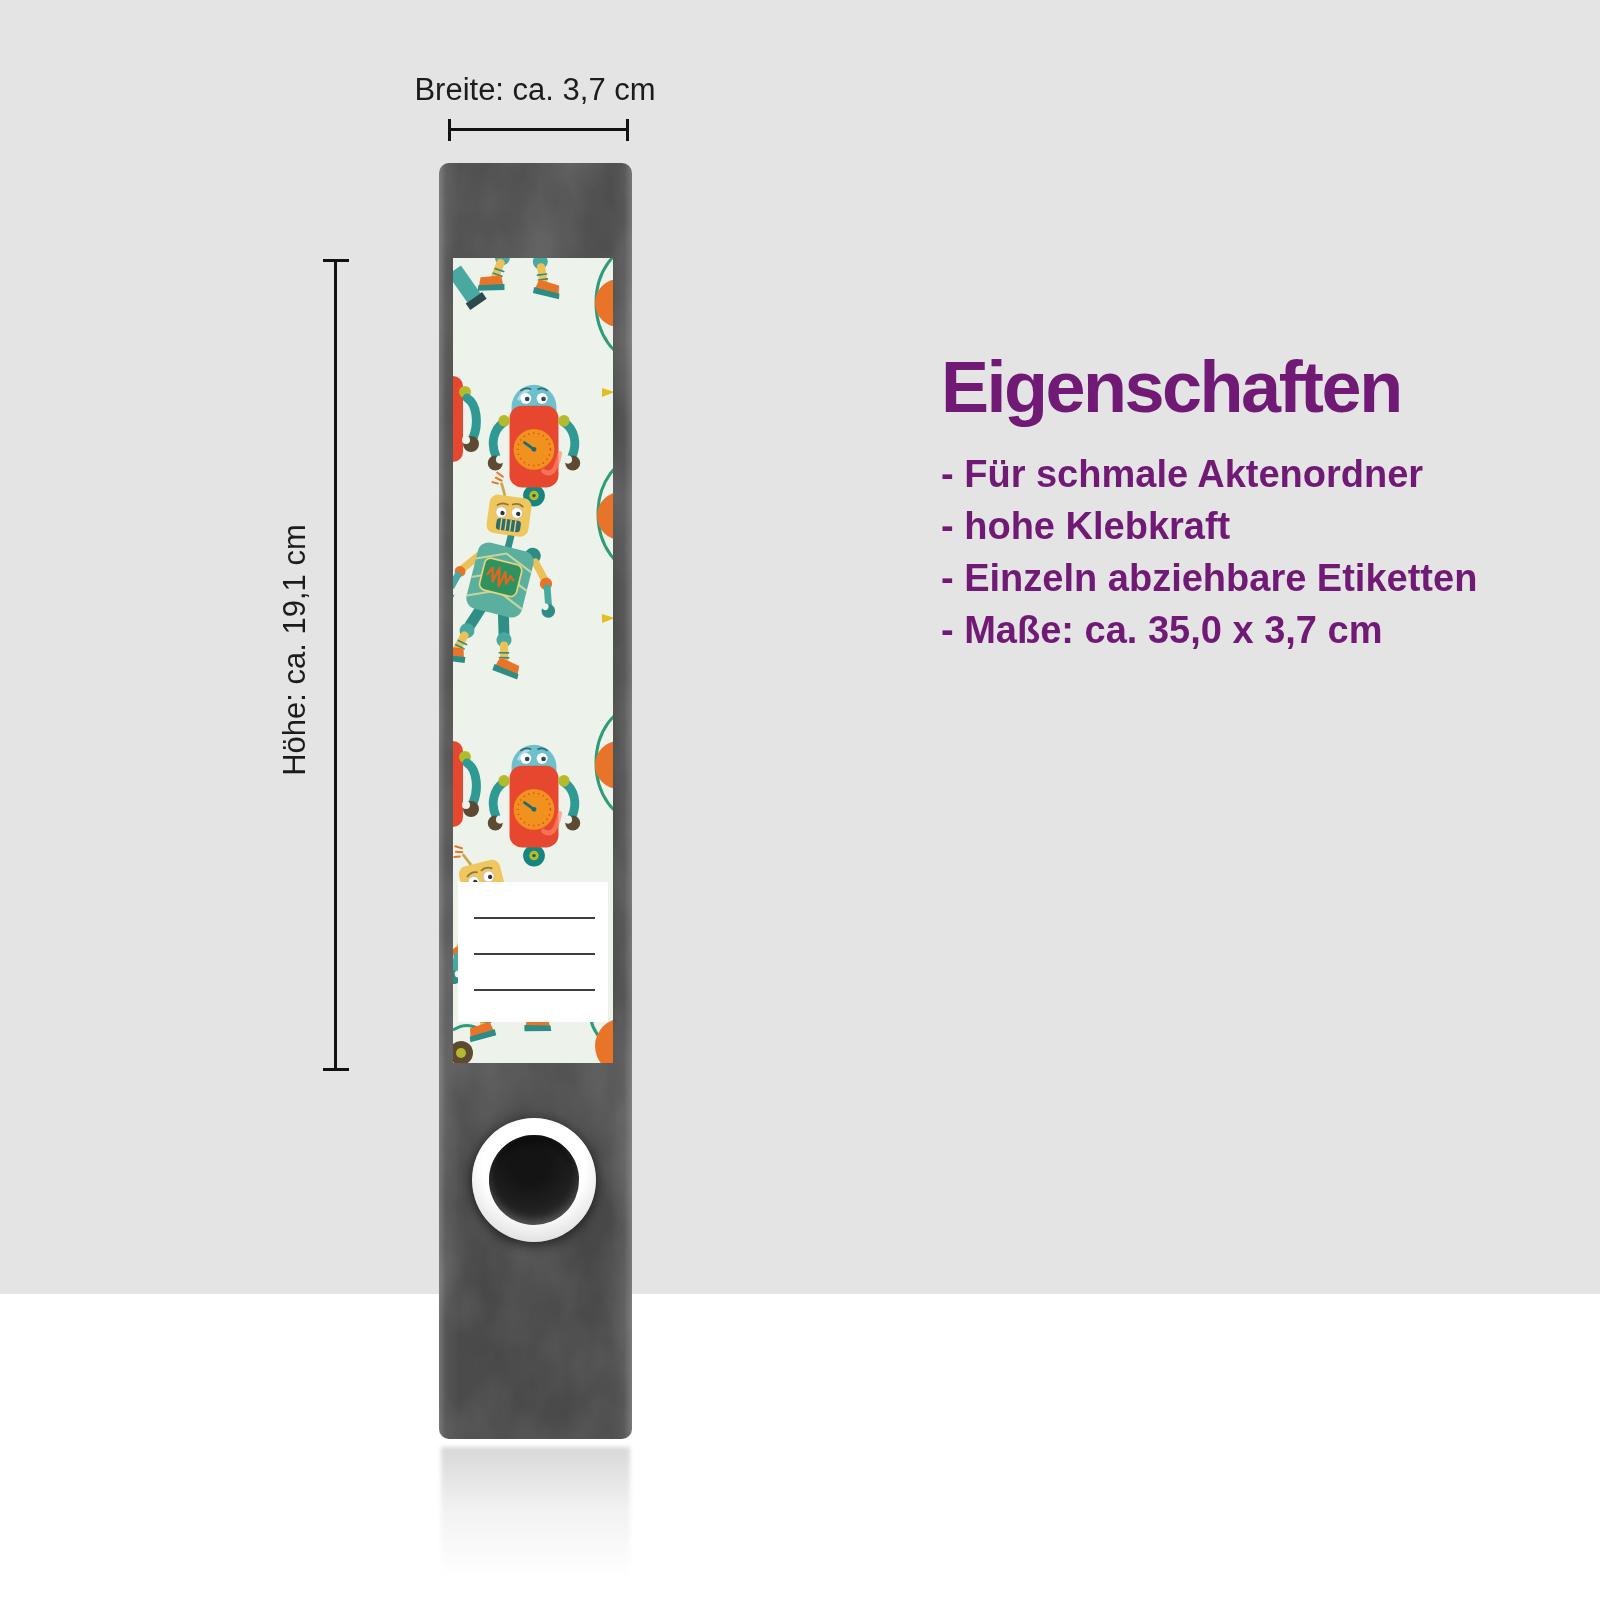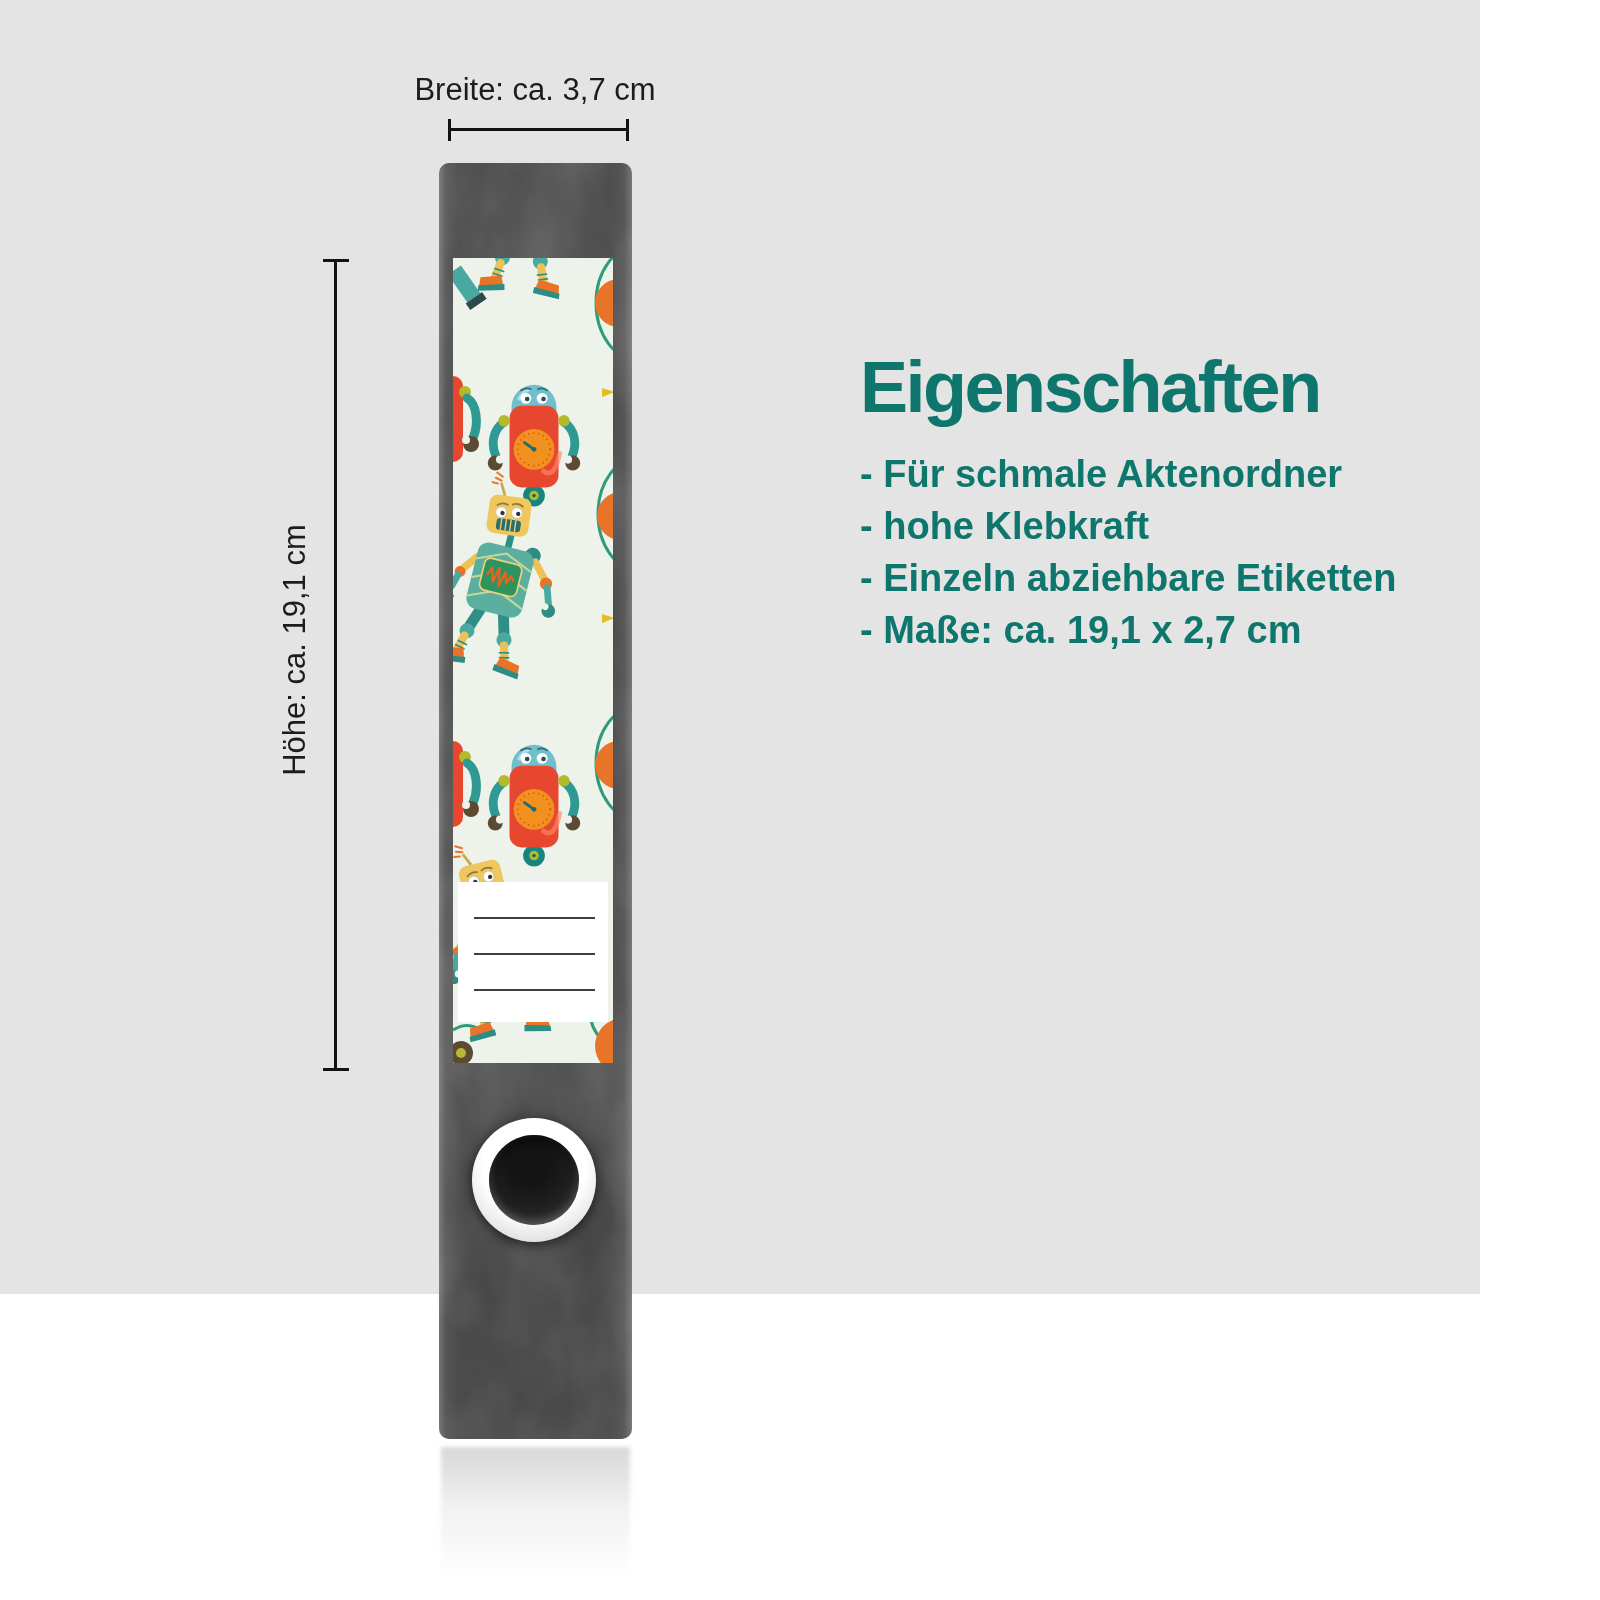--- a/index.html
+++ b/index.html
@@ -1,17 +1,17 @@
 <!DOCTYPE html>
 <html><head>
 <meta charset="utf-8">
 <style>
   html,body{margin:0;padding:0;}
   #stage{
-    position:relative;width:1480px;height:1600px;overflow:hidden;
+    position:relative;width:1600px;height:1600px;overflow:hidden;
     background:#ffffff;font-family:"Liberation Sans",sans-serif;
   }
   .bg-top{position:absolute;left:0;top:0;width:1600px;height:1294px;background:#e4e4e4;}
 
   
   .binder{
     position:absolute;left:439px;top:163px;width:193px;height:1276px;
     border-radius:10px 10px 10px 10px;
     background:
       linear-gradient(90deg, rgba(150,150,150,.55) 0px, rgba(110,110,110,.28) 7px, rgba(90,90,90,0) 20px,
@@ -61,21 +61,21 @@
     border-left:3px solid #121212;border-right:3px solid #121212;
   }
   .dim-breite-line .bar{position:absolute;left:0;right:0;top:9px;height:3px;background:#121212;}
   .dim-hoehe-line{
     position:absolute;left:323px;top:259px;width:26px;height:806px;
     border-top:3px solid #121212;border-bottom:3px solid #121212;
   }
   .dim-hoehe-line .bar{position:absolute;top:0;bottom:0;left:11px;width:3px;background:#121212;}
 
   
-  .props{position:absolute;left:860px;top:350px;width:660px;color:#0f766e;}
+  .props{position:absolute;left:941px;top:350px;width:660px;color:#701a75;}
   .props h1{margin:0;font-size:72px;line-height:74px;font-weight:700;letter-spacing:-2.5px;}
   .props ul{margin:24px 0 0 0;padding:0;list-style:none;}
   .props li{font-size:38px;line-height:52px;font-weight:700;white-space:nowrap;}
 </style>
 </head>
 <body>
 
 <div id="stage">
   <div class="bg-top"></div>
 
@@ -243,16 +243,16 @@
   </div>
 
   <div class="reflection"></div>
 
   <div class="props">
     <h1>Eigenschaften</h1>
     <ul>
       <li>- Für schmale Aktenordner</li>
       <li>- hohe Klebkraft</li>
       <li>- Einzeln abziehbare Etiketten</li>
-      <li>- Maße: ca. 19,1 x 2,7 cm</li>
+      <li>- Maße: ca. 35,0 x 3,7 cm</li>
     </ul>
   </div>
 </div>
 
 </body></html>

